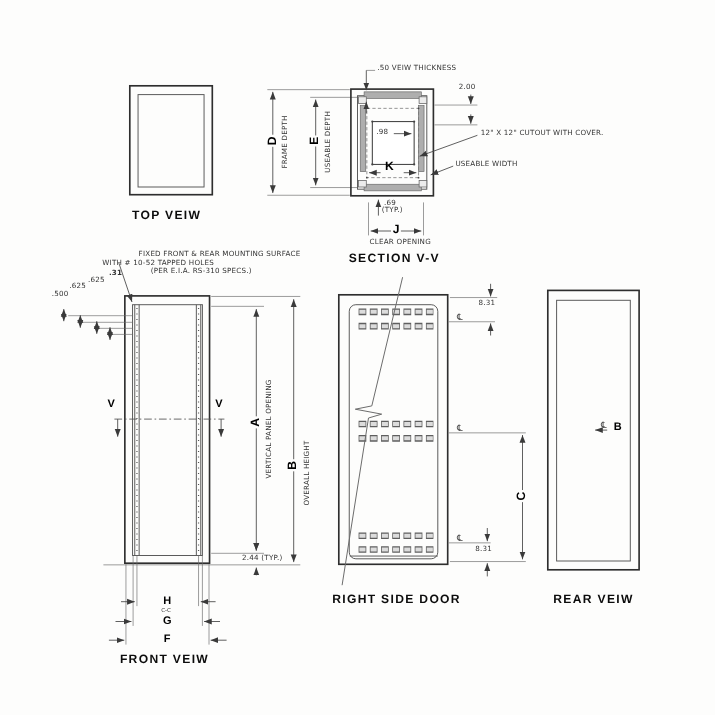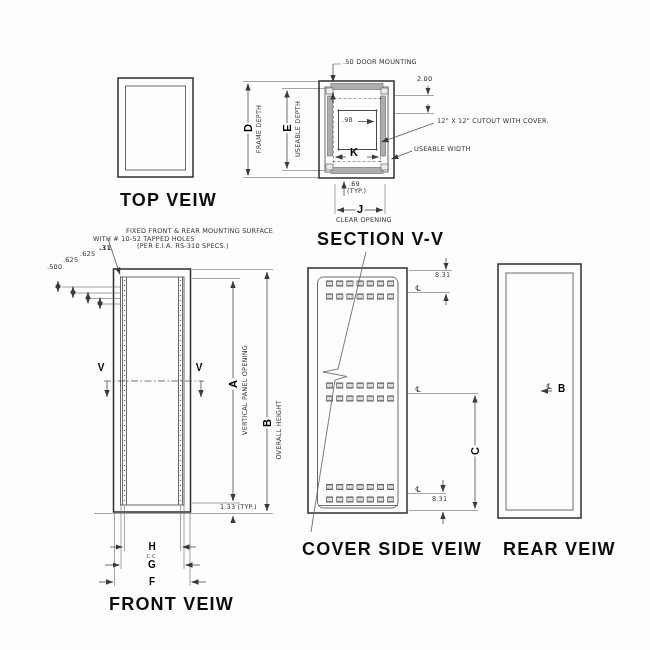--- a/index.html
+++ b/index.html
@@ -18,21 +18,21 @@
   .dots{stroke:#555;stroke-width:1.1;stroke-dasharray:1 4;fill:none;}
   .dashdot{stroke:#555;stroke-width:0.8;stroke-dasharray:7 2.5 1.5 2.5;fill:none;}
   .brk{stroke:#6a6a6a;stroke-width:0.9;fill:none;}
   .slotsOuter{stroke:#5f5f5f;stroke-width:6;stroke-dasharray:7 3.2;fill:none;}
   .slotsInner{stroke:#dcdcdc;stroke-width:3.6;stroke-dasharray:5.6 4.6;stroke-dashoffset:-0.7;fill:none;}
   
   .lbl{position:absolute;font-size:6.5px;color:#333;white-space:nowrap;letter-spacing:.2px;line-height:1;}
   .biglbl{position:absolute;font-family:"Liberation Sans",sans-serif;font-weight:bold;font-size:11px;
           color:#000;white-space:nowrap;line-height:1;}
   .smbold{font-size:10px;}
-  .vtitle{position:absolute;font-family:"Liberation Sans",sans-serif;font-weight:bold;font-size:18px;
+  .vtitle{position:absolute;font-family:"Liberation Sans",sans-serif;font-weight:bold;font-size:11px;
           color:#0c0c0c;letter-spacing:1.2px;white-space:nowrap;line-height:1;}
   .cl{position:absolute;font-size:8px;color:#444;line-height:1;}
   .ctr{transform:translate(-50%,-50%);}
   .ctrrot{transform:translate(-50%,-50%) rotate(-90deg);}
   .bgw{background:#fdfdfc;padding:0 1.5px;}
   .tiny{font-size:5px;letter-spacing:0;}
 </style>
 </head>
 <body>
 
@@ -186,21 +186,21 @@
     </g>
   </svg>
 
   <span class="vtitle" style="left:120px;top:191px;">TOP VEIW</span>
 
   <span class="biglbl ctrrot bgw" style="left:248px;top:128px;">D</span>
   <span class="lbl ctrrot" style="left:259px;top:129px;">FRAME DEPTH</span>
   <span class="biglbl ctrrot bgw" style="left:287px;top:128px;">E</span>
   <span class="lbl ctrrot" style="left:298px;top:129px;">USEABLE DEPTH</span>
 
-  <span class="lbl" style="left:343px;top:59px;">.50 DOOR MOUNTING</span>
+  <span class="lbl" style="left:343px;top:59px;">.50 VEIW THICKNESS</span>
   <span class="lbl" style="left:417px;top:76px;">2.00</span>
   <span class="lbl" style="left:342px;top:117px;">.98</span>
   <span class="lbl" style="left:437px;top:118px;">12" X 12" CUTOUT WITH COVER.</span>
   <span class="lbl" style="left:414px;top:146px;">USEABLE WIDTH</span>
   <span class="biglbl ctr" style="left:354px;top:152px;">K</span>
   <span class="lbl" style="left:349px;top:181px;">.69</span>
   <span class="lbl" style="left:347px;top:188px;">(TYP.)</span>
   <span class="biglbl ctr bgw" style="left:360px;top:209px;">J</span>
   <span class="lbl" style="left:336px;top:217px;text-align:center;">CLEAR OPENING</span>
   <span class="vtitle" style="left:317px;top:230px;">SECTION V-V</span>
@@ -213,33 +213,33 @@
   <span class="lbl" style="left:80px;top:251px;">.625</span>
   <span class="lbl" style="left:99px;top:245px;font-weight:bold;">.31</span>
 
   <span class="biglbl smbold ctr" style="left:101px;top:368px;">V</span>
   <span class="biglbl smbold ctr" style="left:199px;top:368px;">V</span>
 
   <span class="biglbl ctrrot bgw" style="left:233px;top:384px;">A</span>
   <span class="lbl ctrrot" style="left:245px;top:390px;">VERTICAL PANEL OPENING</span>
   <span class="biglbl ctrrot bgw" style="left:267px;top:423px;">B</span>
   <span class="lbl ctrrot" style="left:279px;top:430px;">OVERALL HEIGHT</span>
-  <span class="lbl" style="left:220px;top:504px;">1.33 (TYP.)</span>
+  <span class="lbl" style="left:220px;top:504px;">2.44 (TYP.)</span>
 
   <span class="biglbl smbold ctr bgw" style="left:152px;top:547px;">H</span>
   <span class="lbl tiny ctr" style="left:151px;top:556px;">C-C</span>
   <span class="biglbl smbold ctr bgw" style="left:152px;top:565px;">G</span>
   <span class="biglbl smbold ctr bgw" style="left:152px;top:582px;">F</span>
   <span class="vtitle" style="left:109px;top:595px;">FRONT VEIW</span>
 
   <span class="cl ctr" style="left:418px;top:289px;">℄</span>
   <span class="cl ctr" style="left:418px;top:390px;">℄</span>
   <span class="cl ctr" style="left:418px;top:490px;">℄</span>
   <span class="lbl" style="left:435px;top:272px;">8.31</span>
   <span class="lbl" style="left:432px;top:496px;">8.31</span>
   <span class="biglbl ctrrot bgw" style="left:475px;top:451px;">C</span>
-  <span class="vtitle" style="left:302px;top:540px;">COVER SIDE VEIW</span>
+  <span class="vtitle" style="left:302px;top:540px;">RIGHT SIDE DOOR</span>
 
   <span class="cl ctr" style="left:549px;top:387px;">℄</span>
   <span class="biglbl smbold" style="left:558px;top:384px;">B</span>
   <span class="vtitle" style="left:503px;top:540px;">REAR VEIW</span>
 
 </div>
 
 </body></html>

